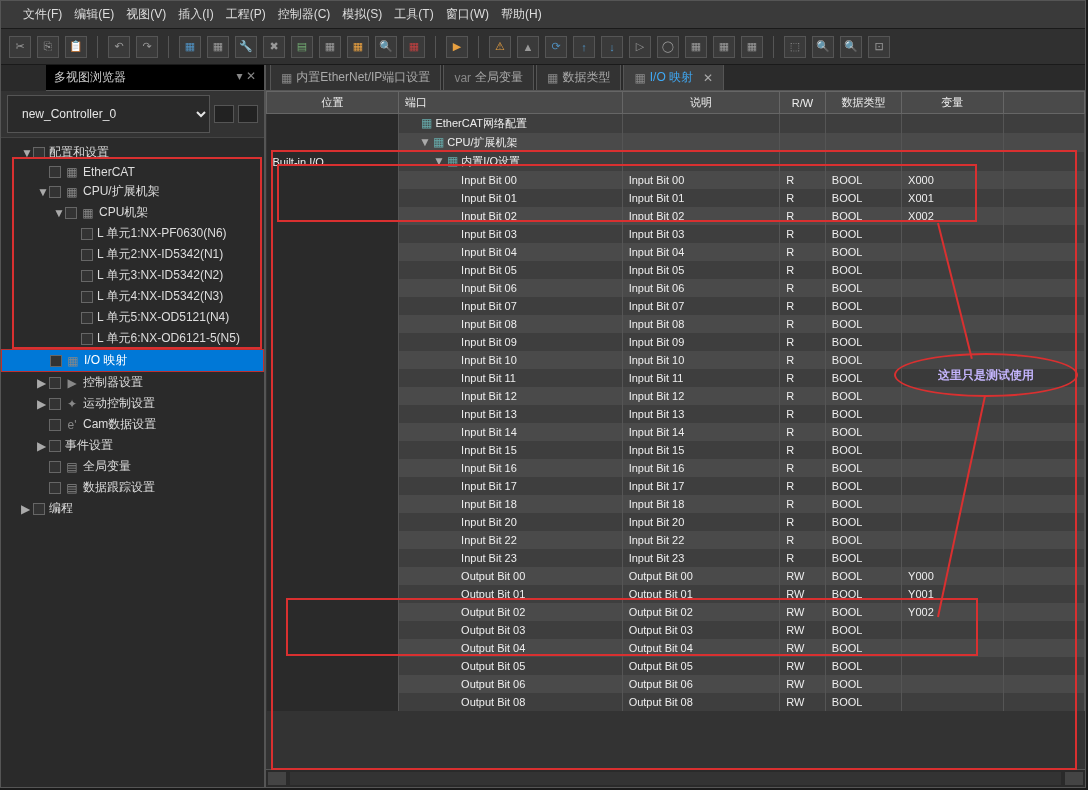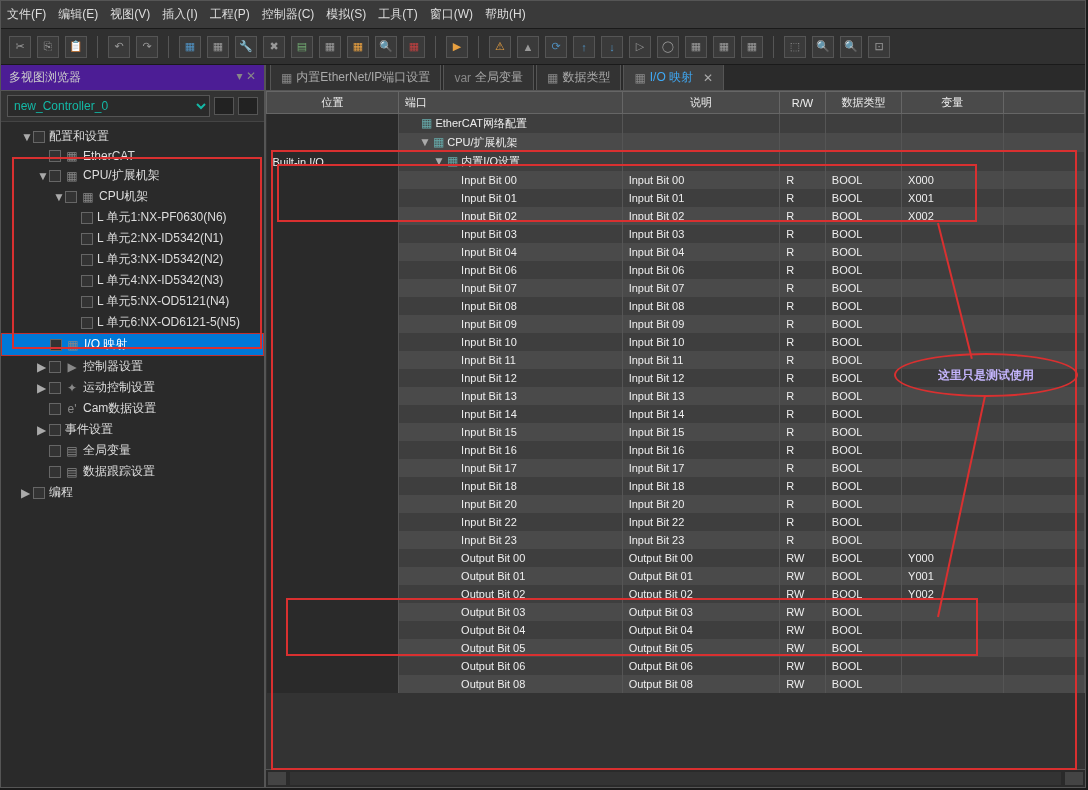--- a/index.html
+++ b/index.html
@@ -1,40 +1,40 @@
 <!DOCTYPE html>
 <html><head>
 <meta charset="utf-8">
 <style>
 * { margin: 0; padding: 0; box-sizing: border-box; font-family: "Microsoft YaHei", Arial, sans-serif; font-size: 12px; }
 body { background: #1a1a1a; width: 1088px; height: 790px; overflow: hidden; color: #ccc; }
 .app { border: 1px solid #555; width: 1086px; height: 788px; display: flex; flex-direction: column; background: #2e2e2e; }
 
 
-.menubar { background: #3a3a3a; display: flex; padding: 3px 0; border-bottom: 1px solid #1a1a1a; }
+.menubar { background: #3a3a3a; display: flex; padding: 3px 16px; border-bottom: 1px solid #1a1a1a; }
 .menubar span { padding: 2px 6px; color: #ddd; }
 
 
 .toolbar { background: #303030; display: flex; align-items: center; padding: 4px 8px; border-bottom: 1px solid #1a1a1a; height: 36px; gap: 6px; }
 .toolbar .sep { width: 1px; height: 22px; background: #555; margin: 0 4px; }
 .tb-btn { width: 22px; height: 22px; background: #3a3a3a; border: 1px solid #555; display: flex; align-items: center; justify-content: center; color: #999; font-size: 11px; }
 .tb-btn.orange { color: #e8a040; }
 .tb-btn.green { color: #70a870; }
 .tb-btn.red { color: #c04040; }
 .tb-btn.blue { color: #5090c0; }
 
 
 .main { display: flex; flex: 1; overflow: hidden; }
 
 
 .sidebar { width: 265px; background: #2a2a2a; border-right: 2px solid #555; display: flex; flex-direction: column; }
-.panel-header { background: #4c1d95; padding: 4px 8px; border-bottom: 1px solid #555; display: flex; justify-content: space-between; }
+.panel-header { background: #000000; padding: 4px 8px; border-bottom: 1px solid #555; display: flex; justify-content: space-between; margin-left: 45px; }
 .panel-header .dots { color: #888; }
 .controller-row { background: #333; padding: 4px 6px; display: flex; align-items: center; border-bottom: 1px solid #444; }
-.controller-row select { flex: 1; background: #2a2a2a; color: #14b8a6; border: 1px solid #555; padding: 2px; }
+.controller-row select { flex: 1; background: #2a2a2a; color: #e5e5e5; border: 1px solid #555; padding: 10px; }
 .controller-row .icons { display: flex; gap: 4px; margin-left: 4px; }
 .controller-row .icons span { width: 20px; height: 18px; background: #222; border: 1px solid #555; }
 
 .tree { flex: 1; overflow: auto; padding: 4px 0; color: #ddd; }
 .tree-item { display: flex; align-items: center; padding: 2px 4px 2px 8px; white-space: nowrap; }
 .tree-item.selected { background: #0078d7; color: #fff; border: 1px solid #c03030; }
 .tree-item .arrow { width: 12px; color: #aaa; }
 .tree-item .box { width: 12px; height: 12px; background: #333; border: 1px solid #666; margin-right: 4px; flex-shrink: 0; }
 .tree-item .icon { margin-right: 4px; width: 14px; text-align: center; color: #888; }
 .ind-1 { padding-left: 20px; }
@@ -356,20 +356,29 @@
                 <td class="col-pos dark-cell"></td>
                 <td class="col-port port-ind-4">Input Bit 04</td>
                 <td class="col-desc">Input Bit 04</td>
                 <td class="col-rw">R</td>
                 <td class="col-dt">BOOL</td>
                 <td class="col-var"></td>
                 <td class="col-last"></td>
               </tr>
               <tr>
                 <td class="col-pos dark-cell"></td>
+                <td class="col-port port-ind-4">Input Bit 05</td>
+                <td class="col-desc">Input Bit 05</td>
+                <td class="col-rw">R</td>
+                <td class="col-dt">BOOL</td>
+                <td class="col-var"></td>
+                <td class="col-last"></td>
+              </tr>
+              <tr>
+                <td class="col-pos dark-cell"></td>
                 <td class="col-port port-ind-4">Input Bit 06</td>
                 <td class="col-desc">Input Bit 06</td>
                 <td class="col-rw">R</td>
                 <td class="col-dt">BOOL</td>
                 <td class="col-var"></td>
                 <td class="col-last"></td>
               </tr>
               <tr>
                 <td class="col-pos dark-cell"></td>
                 <td class="col-port port-ind-4">Input Bit 07</td>

